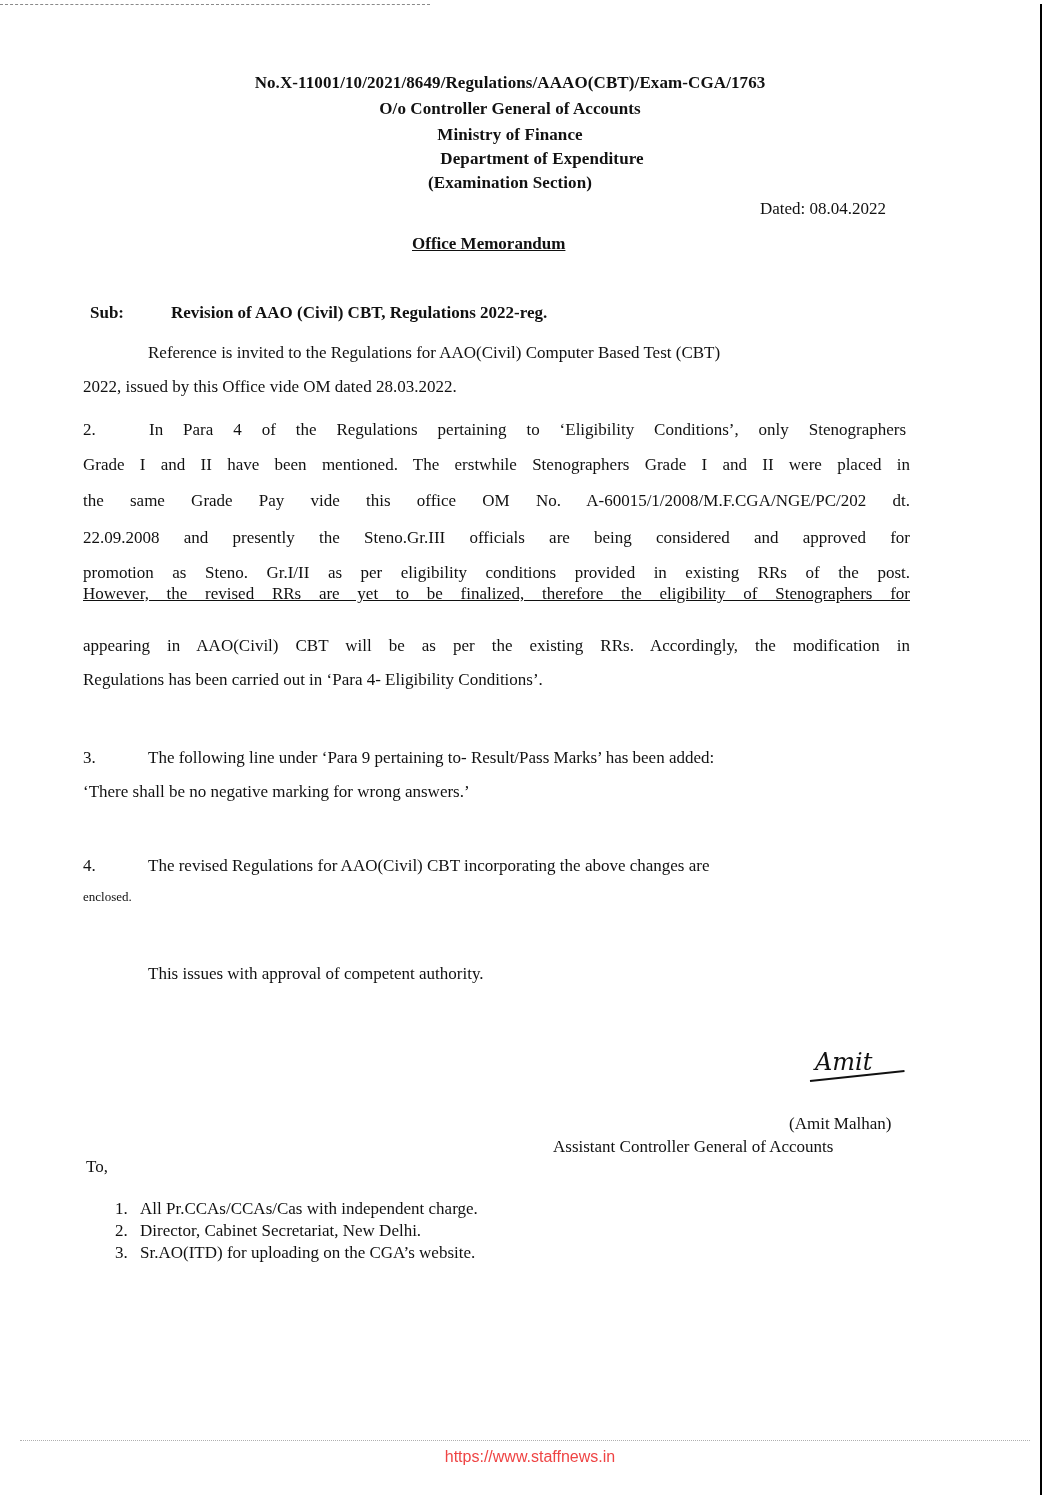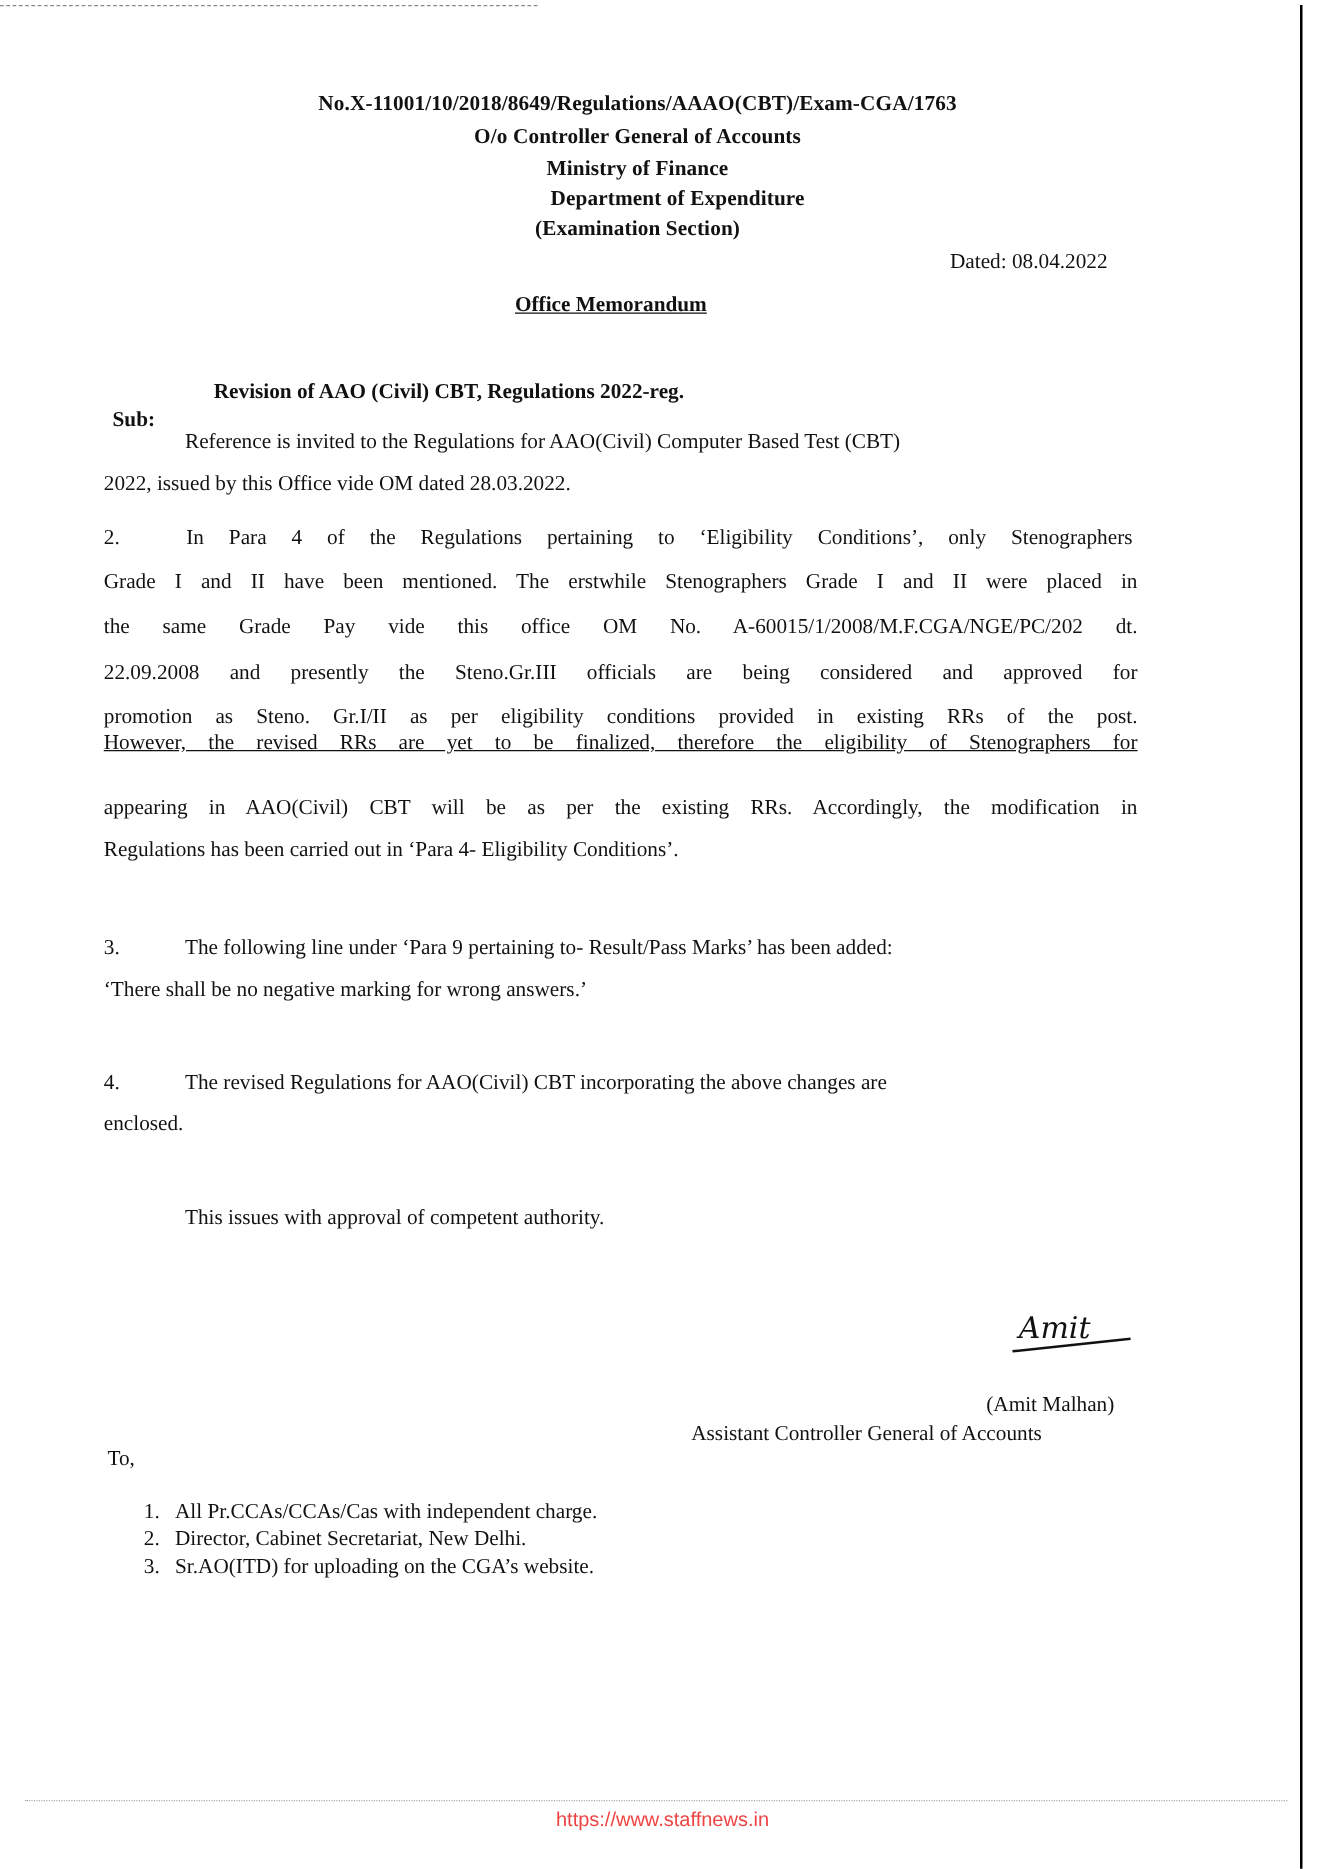--- a/index.html
+++ b/index.html
@@ -95,31 +95,31 @@
       width: 1010px; height: 0;
       border-top: 1px dotted #b0b0b0;
     }
   </style>
 </head>
 <body>
 
 <div class="top-rule"></div>
 <div class="right-rule"></div>
 
-<div class="hdr" style="top:73px;">No.X-11001/10/2018/8649/Regulations/AAAO(CBT)/Exam-CGA/1763</div>
+<div class="hdr" style="top:73px;">No.X-11001/10/2021/8649/Regulations/AAAO(CBT)/Exam-CGA/1763</div>
 <div class="hdr" style="top:99px;">O/o Controller General of Accounts</div>
 <div class="hdr" style="top:125px;">Ministry of Finance</div>
 <div class="hdr" style="top:149px;padding-left:32px;">Department of Expenditure</div>
 <div class="hdr" style="top:173px;">(Examination Section)</div>
 
 <div class="abs dated" style="left:760px; top:199px;">Dated: 08.04.2022</div>
 
 <div class="abs om-title" style="left:412px; top:234px;">Office Memorandum</div>
 
-<div class="abs sub" style="left:90px; top:303px;margin-top:23px;">Sub:</div>
+<div class="abs sub" style="left:90px; top:303px;">Sub:</div>
 <div class="abs sub" style="left:171px; top:303px;">Revision of AAO (Civil) CBT, Regulations 2022-reg.</div>
 
 <div class="abs" style="left:148px; top:343px; font-size:17px;">Reference is invited to the Regulations for AAO(Civil) Computer Based Test (CBT)</div>
 <div class="abs" style="left:83px; top:377px; font-size:17px;text-align:right;">2022, issued by this Office vide OM dated 28.03.2022.</div>
 
 <div class="body-line justify" style="top:420px;">
   <span class="num">2.</span><span style="display:inline-block; width:757px;" class="justify">In Para 4 of the Regulations pertaining to ‘Eligibility Conditions’, only Stenographers</span>
 </div>
 <div class="body-line justify" style="top:455px;">Grade I and II have been mentioned. The erstwhile Stenographers Grade I and II were placed in</div>
 <div class="body-line justify" style="top:491px;">the same Grade Pay vide this office OM No. A-60015/1/2008/M.F.CGA/NGE/PC/202 dt.</div>
@@ -128,21 +128,21 @@
 <div class="body-line justify" style="top:584px;text-decoration:underline;">However, the revised RRs are yet to be finalized, therefore the eligibility of Stenographers for</div>
 <div class="body-line justify" style="top:636px;">appearing in AAO(Civil) CBT will be as per the existing RRs. Accordingly, the modification in</div>
 <div class="body-line" style="top:670px;">Regulations has been carried out in ‘Para 4- Eligibility Conditions’.</div>
 
 <div class="abs" style="left:83px; top:748px; font-size:17px;">3.</div>
 <div class="abs" style="left:148px; top:748px; font-size:17px;">The following line under ‘Para 9 pertaining to- Result/Pass Marks’ has been added:</div>
 <div class="abs" style="left:83px; top:782px; font-size:17px;">‘There shall be no negative marking for wrong answers.’</div>
 
 <div class="abs" style="left:83px; top:856px; font-size:17px;">4.</div>
 <div class="abs" style="left:148px; top:856px; font-size:17px;">The revised Regulations for AAO(Civil) CBT incorporating the above changes are</div>
-<div class="abs" style="left:83px; top:889px; font-size:17px;">enclosed.</div>
+<div class="abs" style="left:83px; top:889px; font-size:13px;">enclosed.</div>
 
 <div class="abs" style="left:148px; top:964px; font-size:17px;">This issues with approval of competent authority.</div>
 
 <div class="signature">Amit</div>
 <div class="signature-line"></div>
 <div class="abs" style="left:789px; top:1114px; font-size:17px;">(Amit Malhan)</div>
 <div class="abs" style="left:553px; top:1137px; font-size:17px;">Assistant Controller General of Accounts</div>
 
 <div class="abs" style="left:86px; top:1157px; font-size:17px;text-align:center;">To,</div>
 <div class="to-list" style="top:1199px;">

